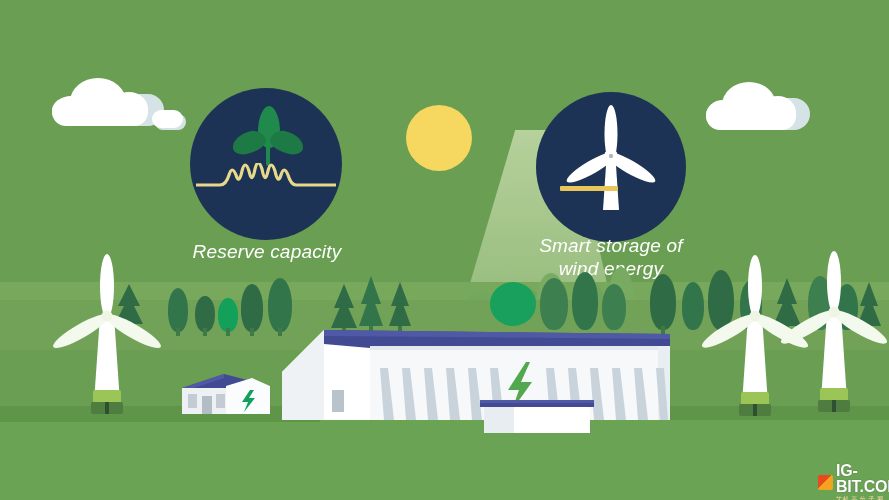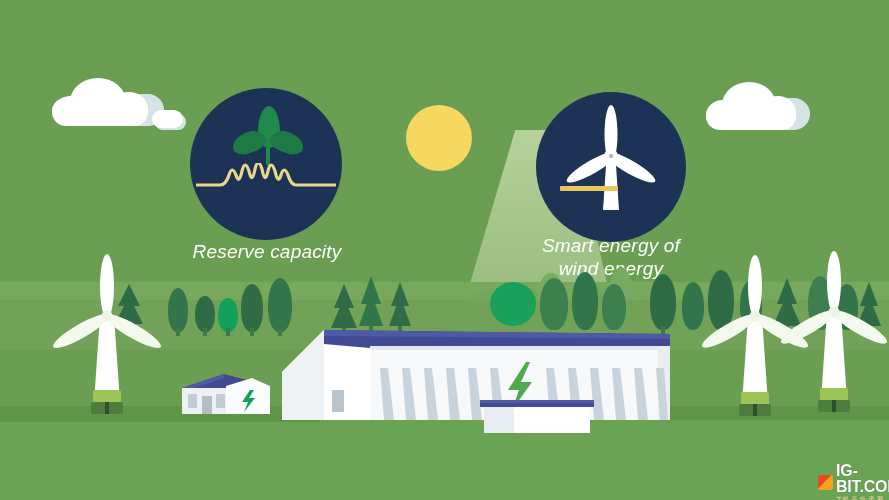--- a/index.html
+++ b/index.html
@@ -206,21 +206,21 @@
     <ellipse cx="75" cy="42" rx="6.5" ry="29" fill="#ffffff" transform="rotate(120 75 64)"></ellipse>
 
     <ellipse cx="75" cy="42" rx="6.5" ry="29" fill="#ffffff" transform="rotate(240 75 64)"></ellipse>
 
     <circle cx="75" cy="64" r="5" fill="#ffffff"></circle>
     <circle cx="75" cy="64" r="2.2" fill="#1c3355" opacity="0.35"></circle>
   </svg>
   <div class="layer" id="icon-bar"></div>
 
   <div class="badge-label" id="label-right">
-    <div>Smart energy of</div>
+    <div>Smart storage of</div>
     <div>wind energy</div>
   </div>
 
   <div class="layer" id="hill-far"></div>
 
   <div class="layer" style="left:0;top:255px;width:889px;height:90px;">
 
     <div class="tree-oval" style="left:500px;top:30px;width:42px;height:52px;background:#6fa45b;"></div>
     <div class="tree-oval" style="left:536px;top:18px;width:30px;height:62px;background:#7aab63;"></div>
     <div class="tree-oval" style="left:572px;top:26px;width:34px;height:58px;background:#6fa45b;"></div>

